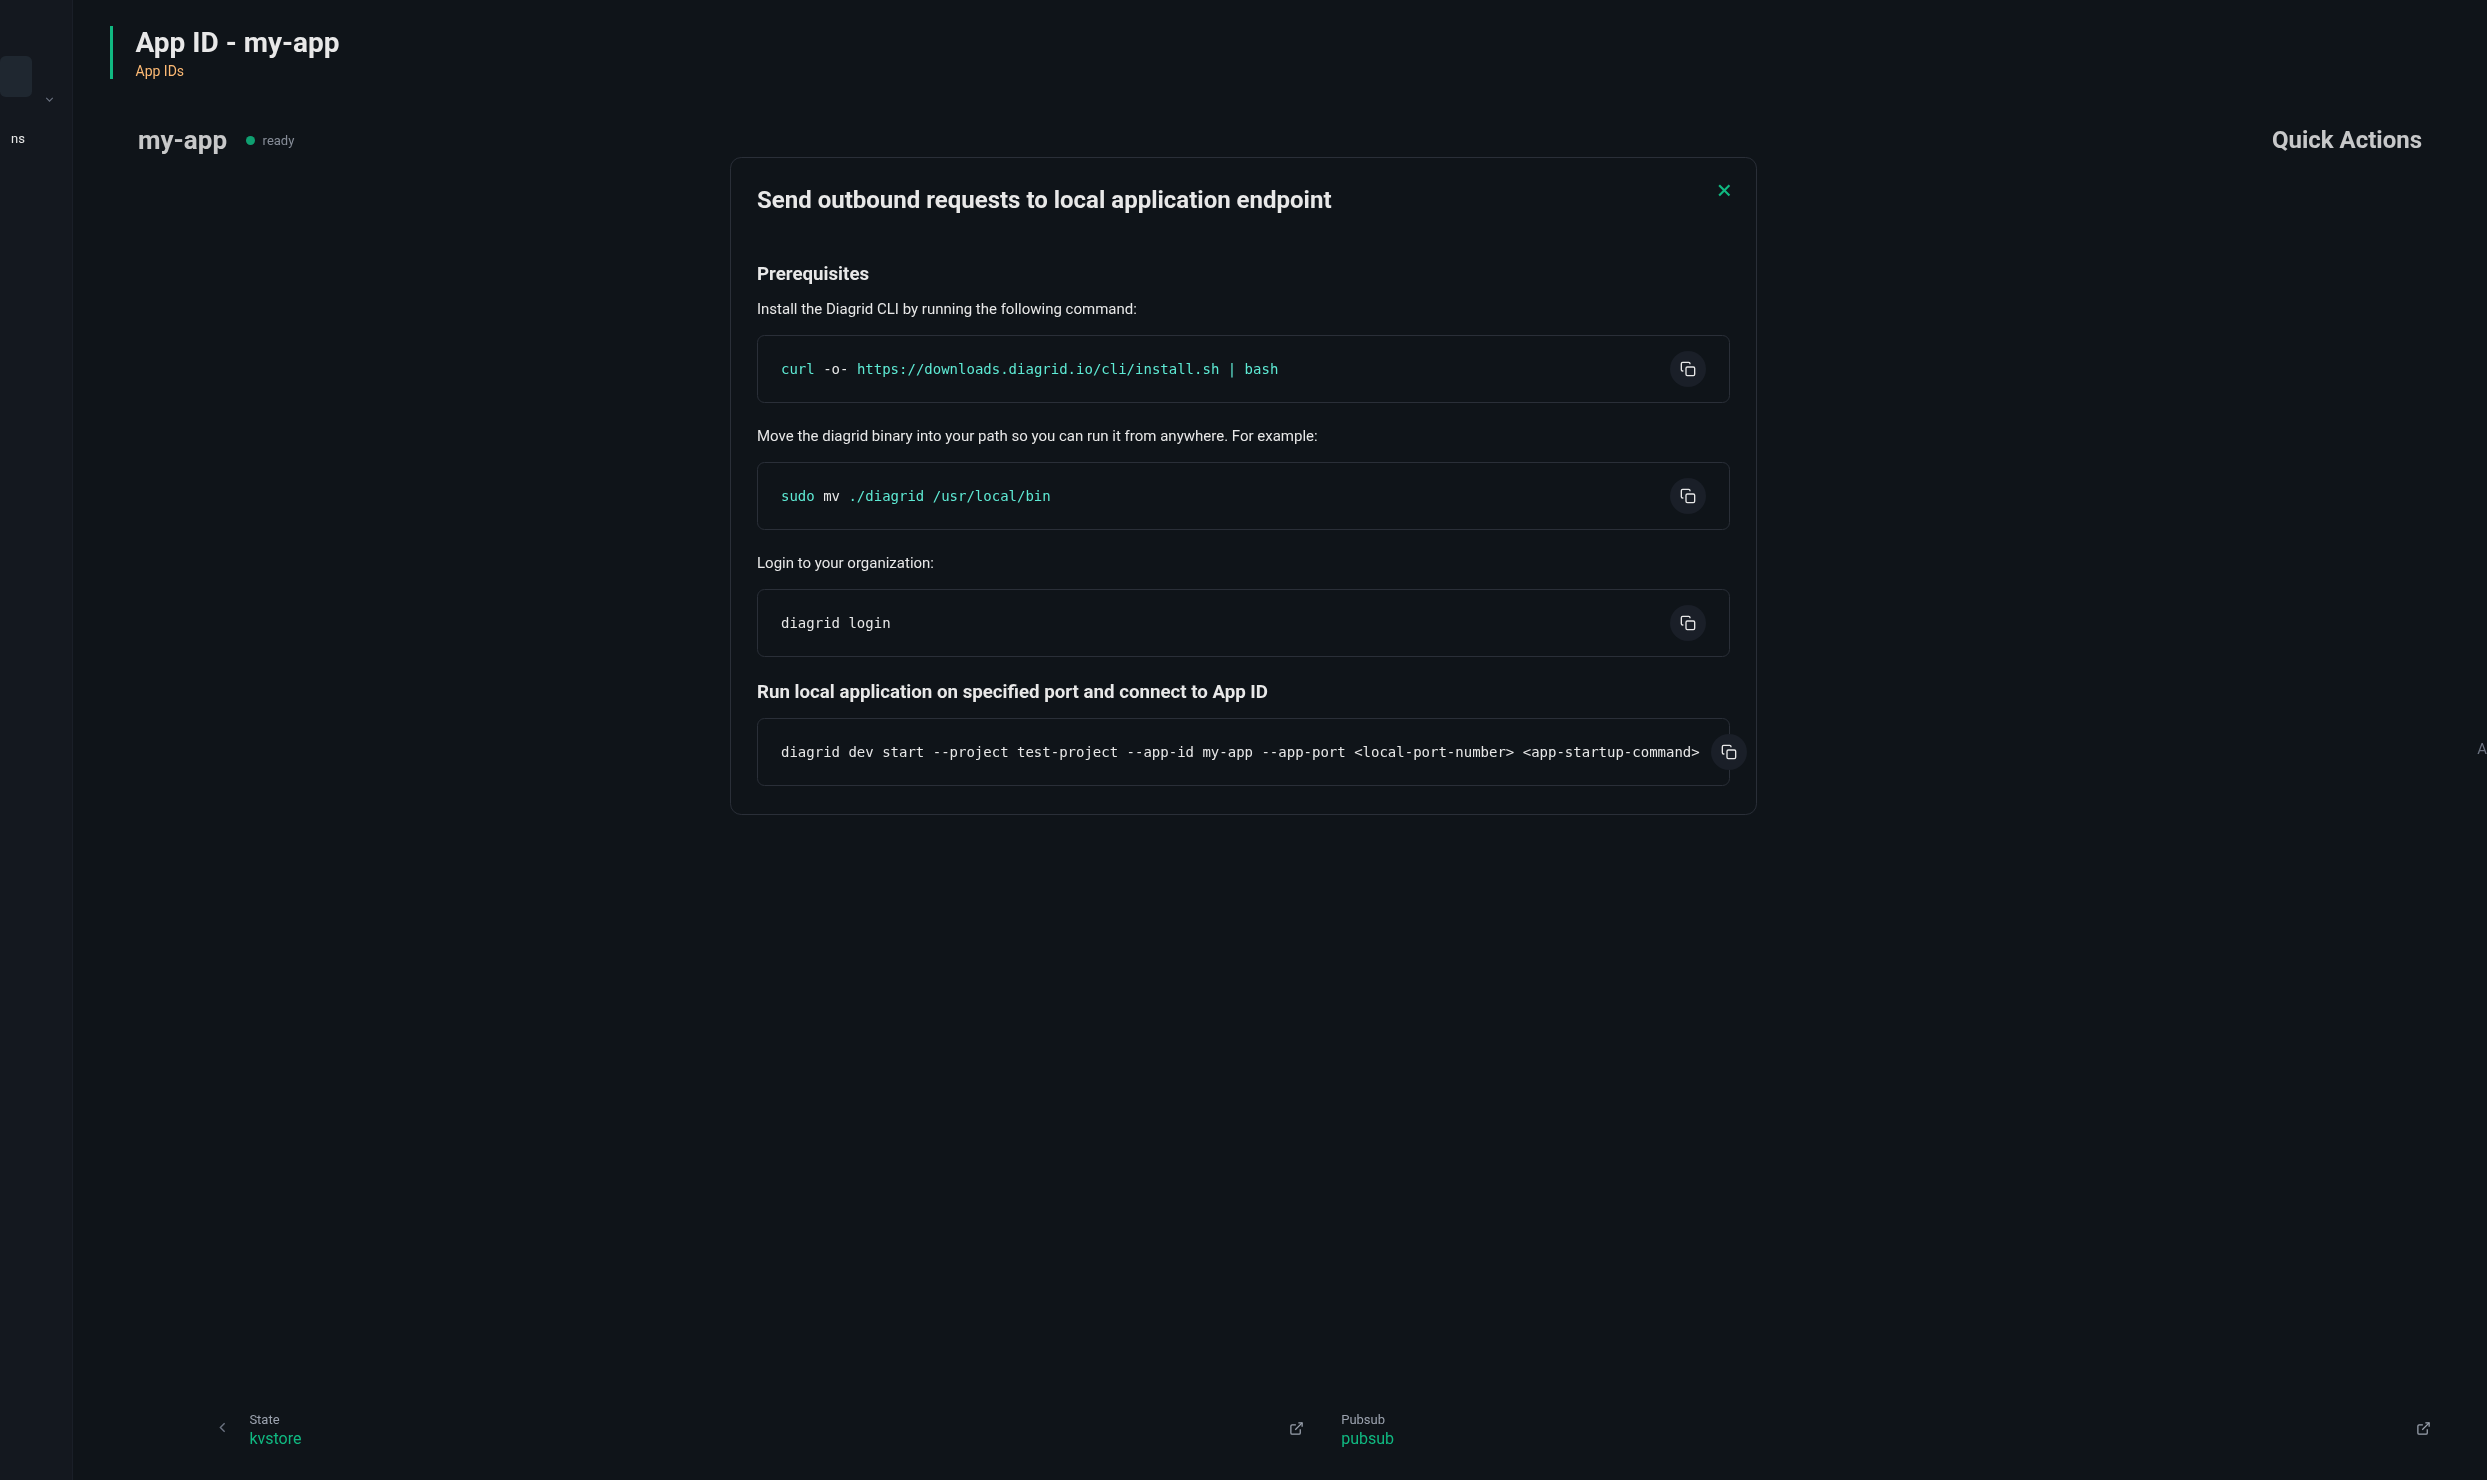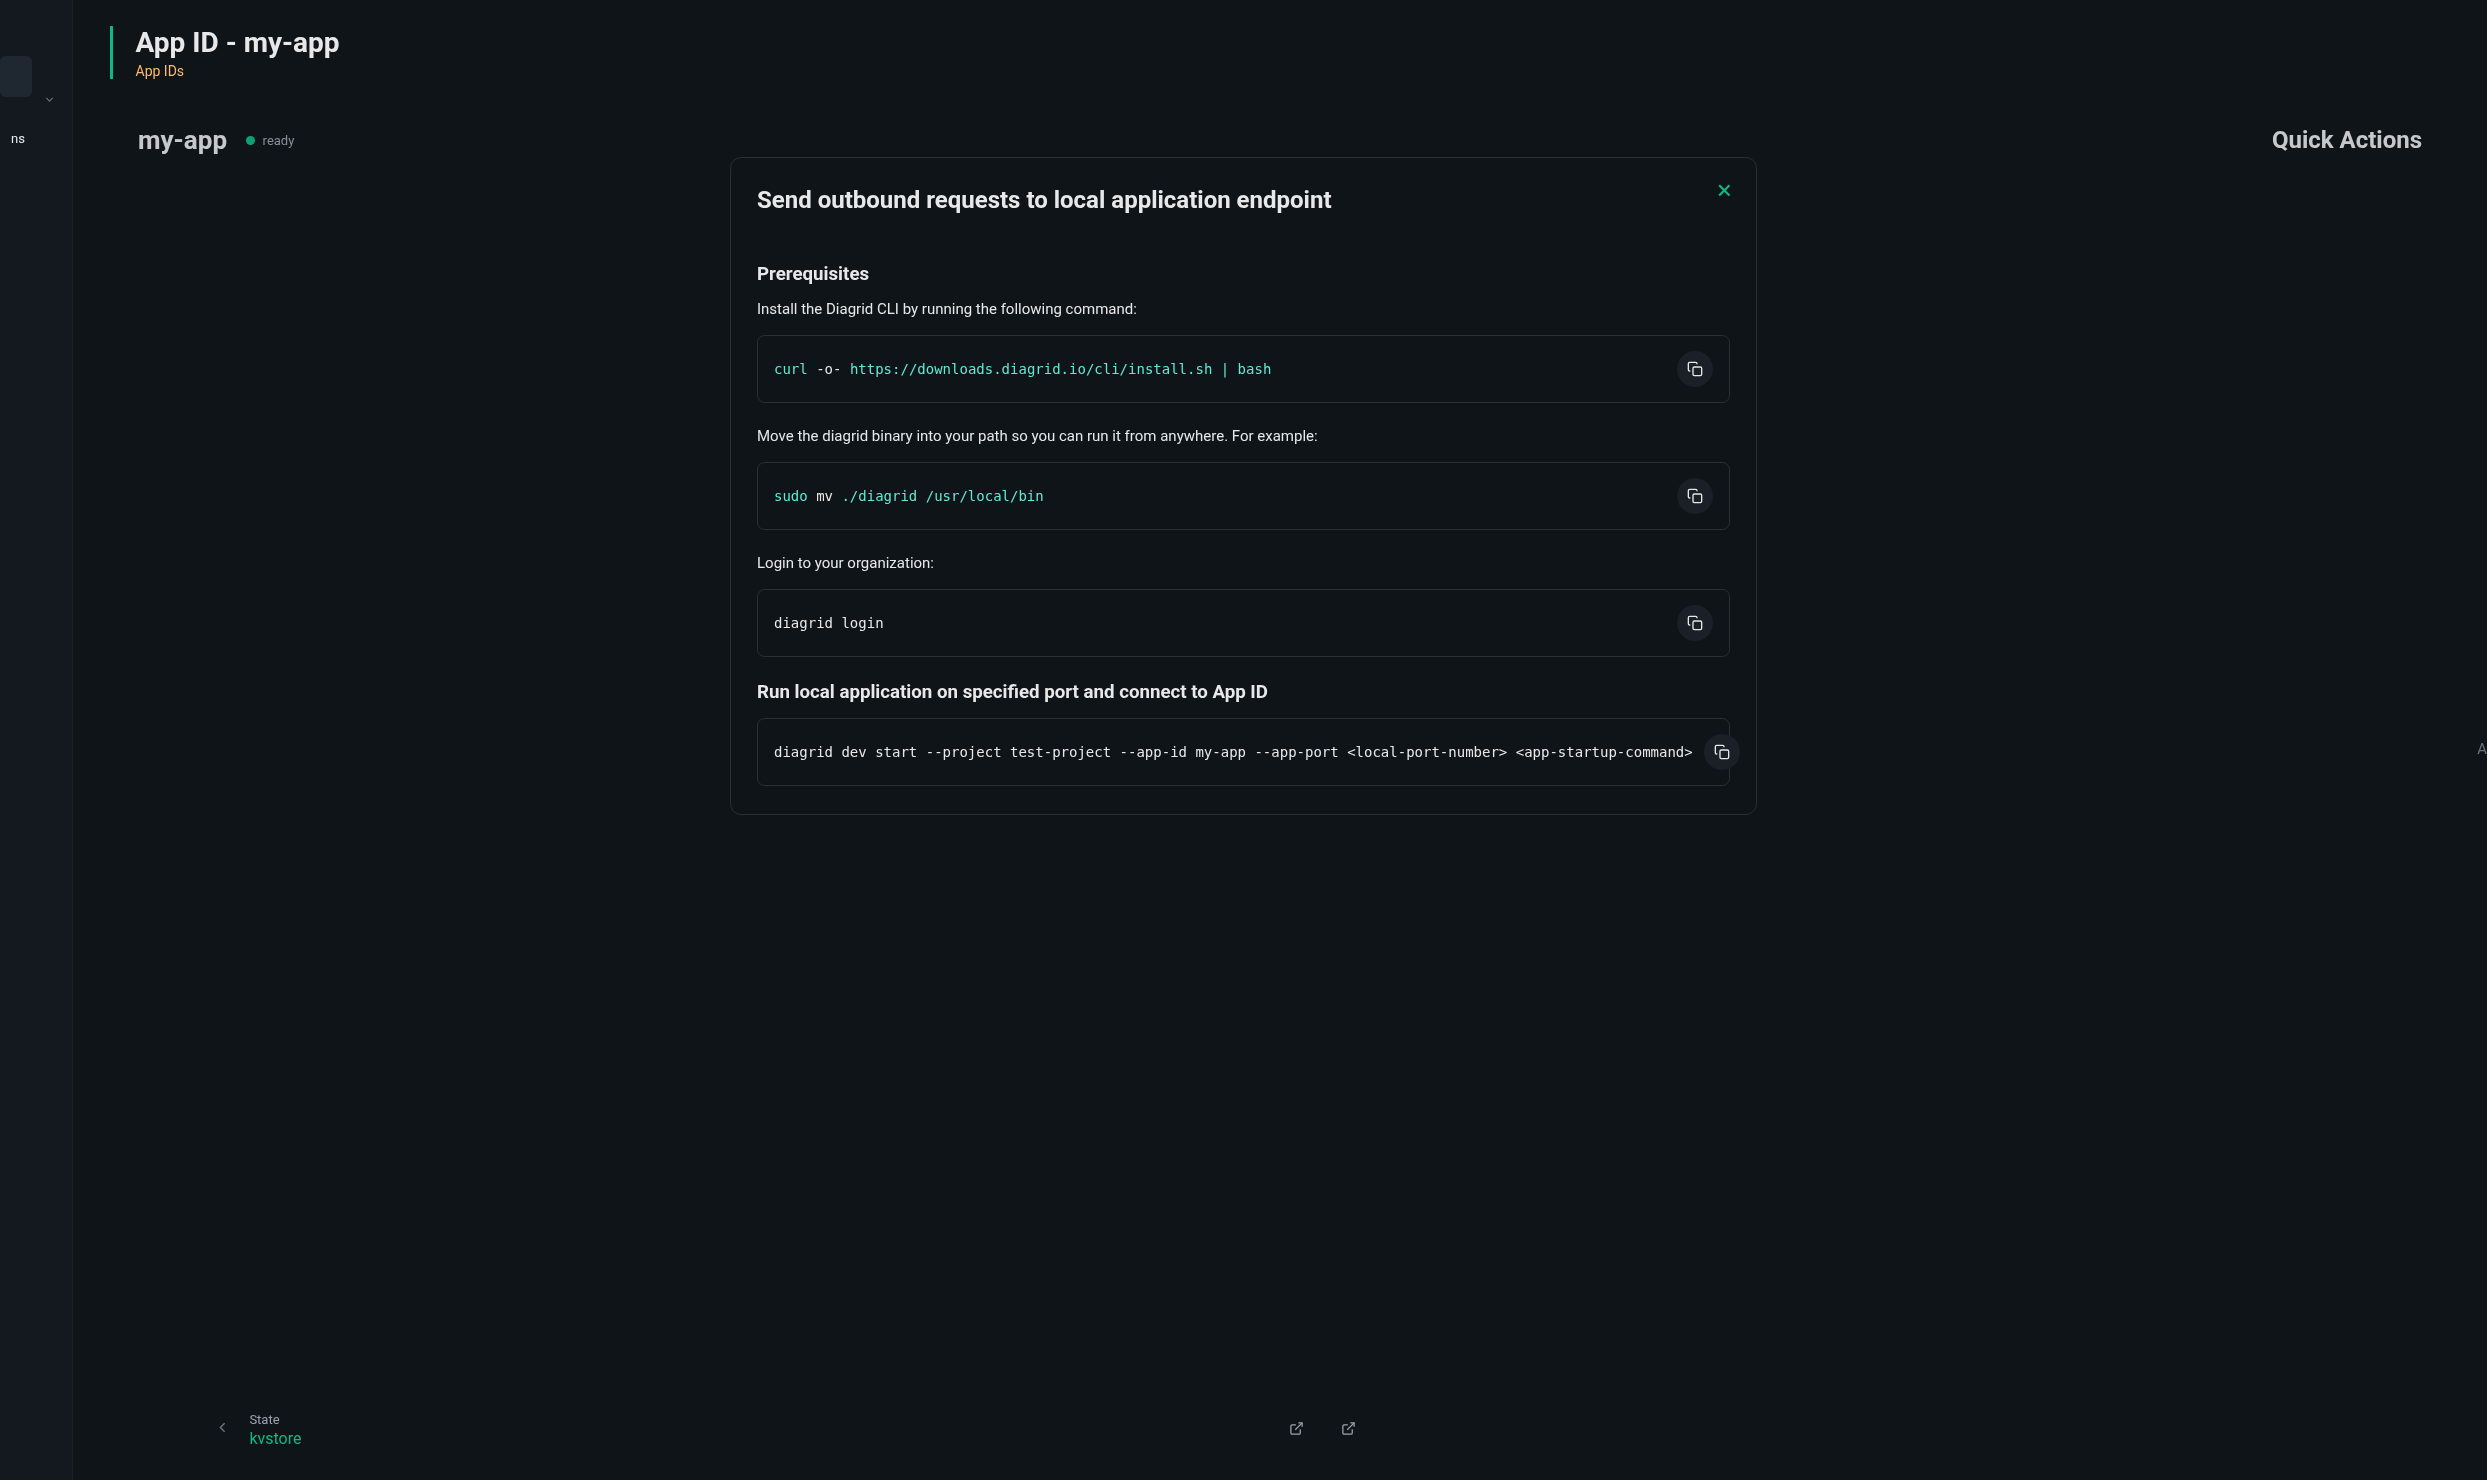--- a/index.html
+++ b/index.html
@@ -219,21 +219,21 @@
 
     .section-description {
       font-size: 15px;
       color: #e8e8e8;
       margin-bottom: 17px;
     }
 
     .code-block {
       border: 0.9px solid #2a2f38;
       border-radius: 7.5px;
-      padding: 15px 16px;
+      padding: 15px 23px;
       display: flex;
       align-items: center;
       justify-content: space-between;
       margin-bottom: 24px;
       background-color: #0f1419;
     }
 
     .code-content {
       font-family: "SF Mono", Monaco, Consolas, monospace;
       font-size: 14px;
@@ -318,20 +318,24 @@
         </div>
         <div class="external-icon">
           <svg width="15" height="15" viewBox="0 0 24 24" fill="none" stroke="currentColor" stroke-width="2">
               <path d="M18 13v6a2 2 0 0 1-2 2H5a2 2 0 0 1-2-2V8a2 2 0 0 1 2-2h6"></path>
               <polyline points="15 3 21 3 21 9"></polyline>
               <line x1="10" y1="14" x2="21" y2="3"></line>
             </svg>
         </div>
       </div>
       <div class="bottom-panel">
+        <div class="panel-content">
+          <div class="panel-label">Pubsub</div>
+          <div class="panel-value">pubsub</div>
+        </div>
         <div class="external-icon">
           <svg width="15" height="15" viewBox="0 0 24 24" fill="none" stroke="currentColor" stroke-width="2">
               <path d="M18 13v6a2 2 0 0 1-2 2H5a2 2 0 0 1-2-2V8a2 2 0 0 1 2-2h6"></path>
               <polyline points="15 3 21 3 21 9"></polyline>
               <line x1="10" y1="14" x2="21" y2="3"></line>
             </svg>
         </div>
       </div>
     </div>
 

